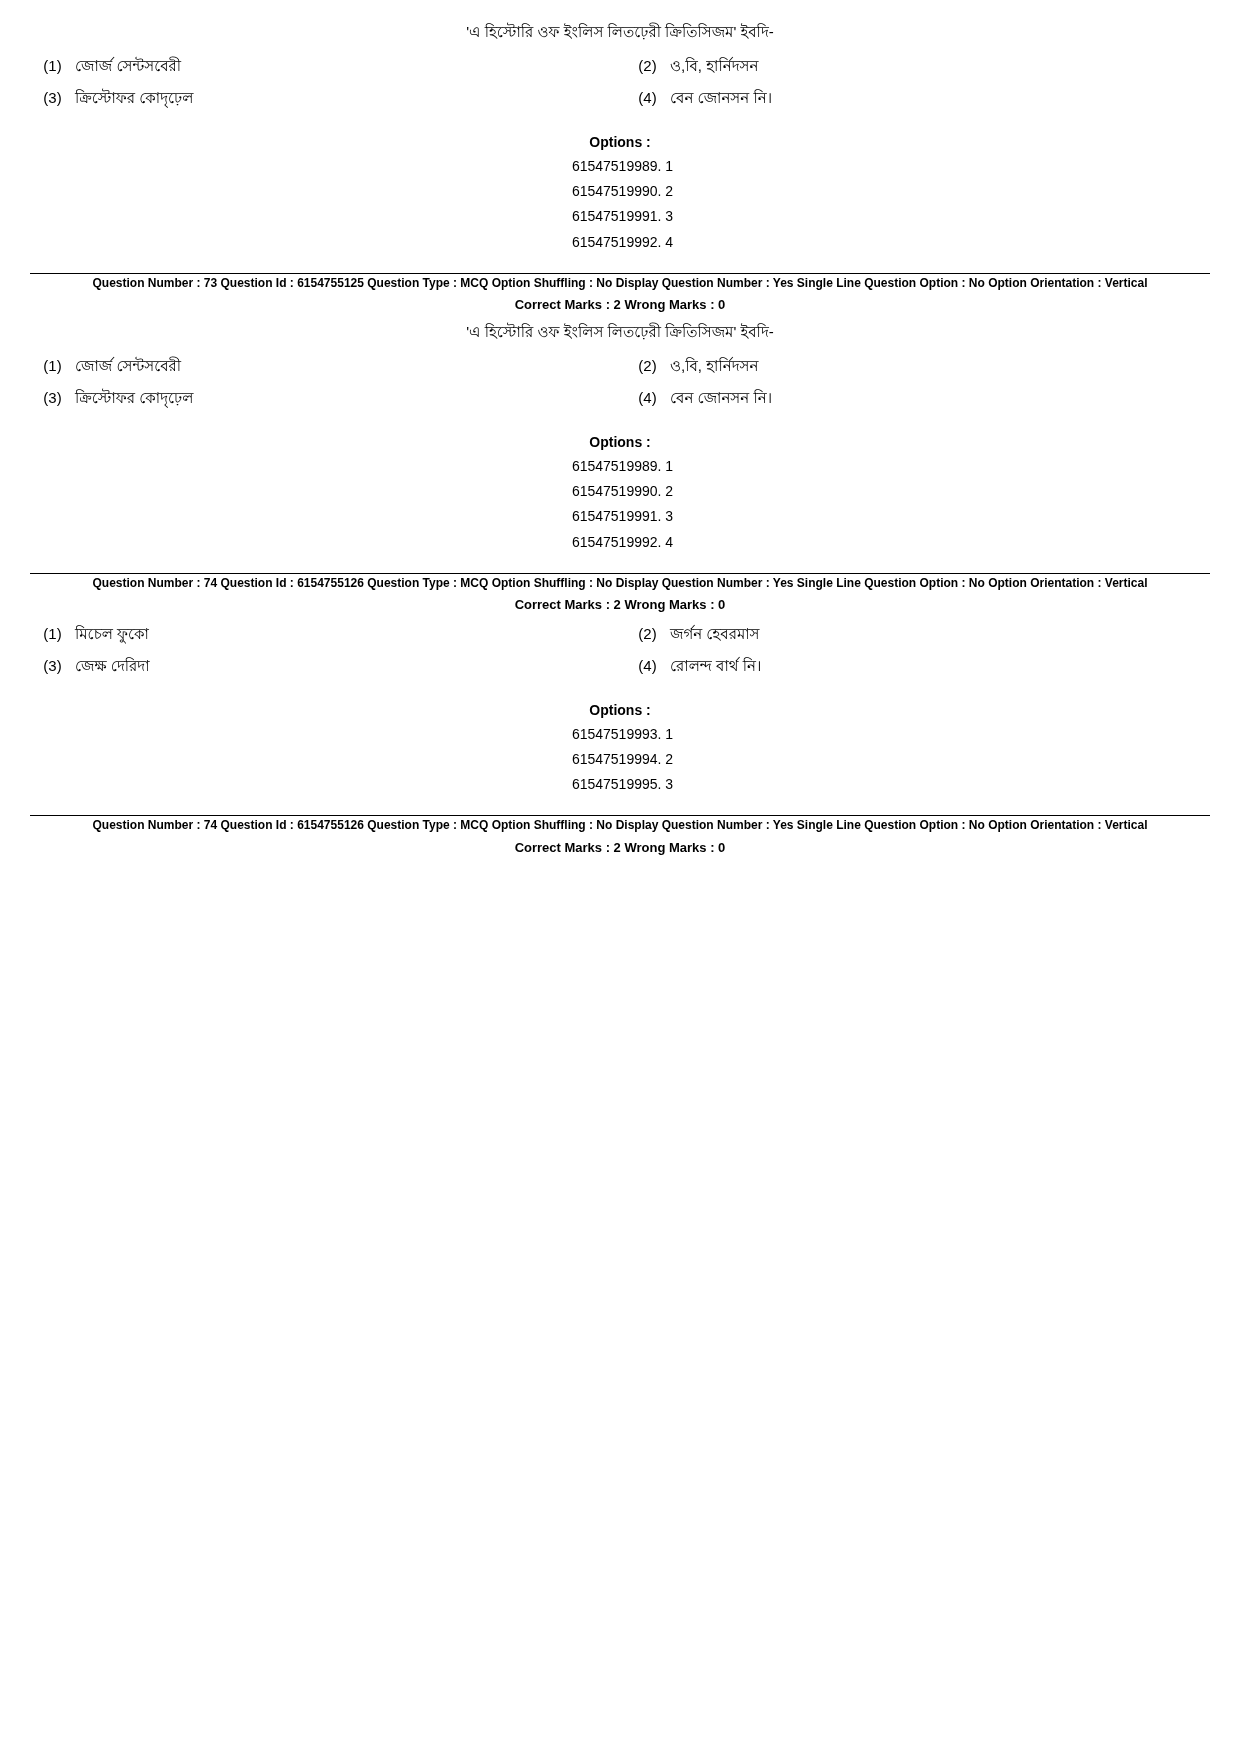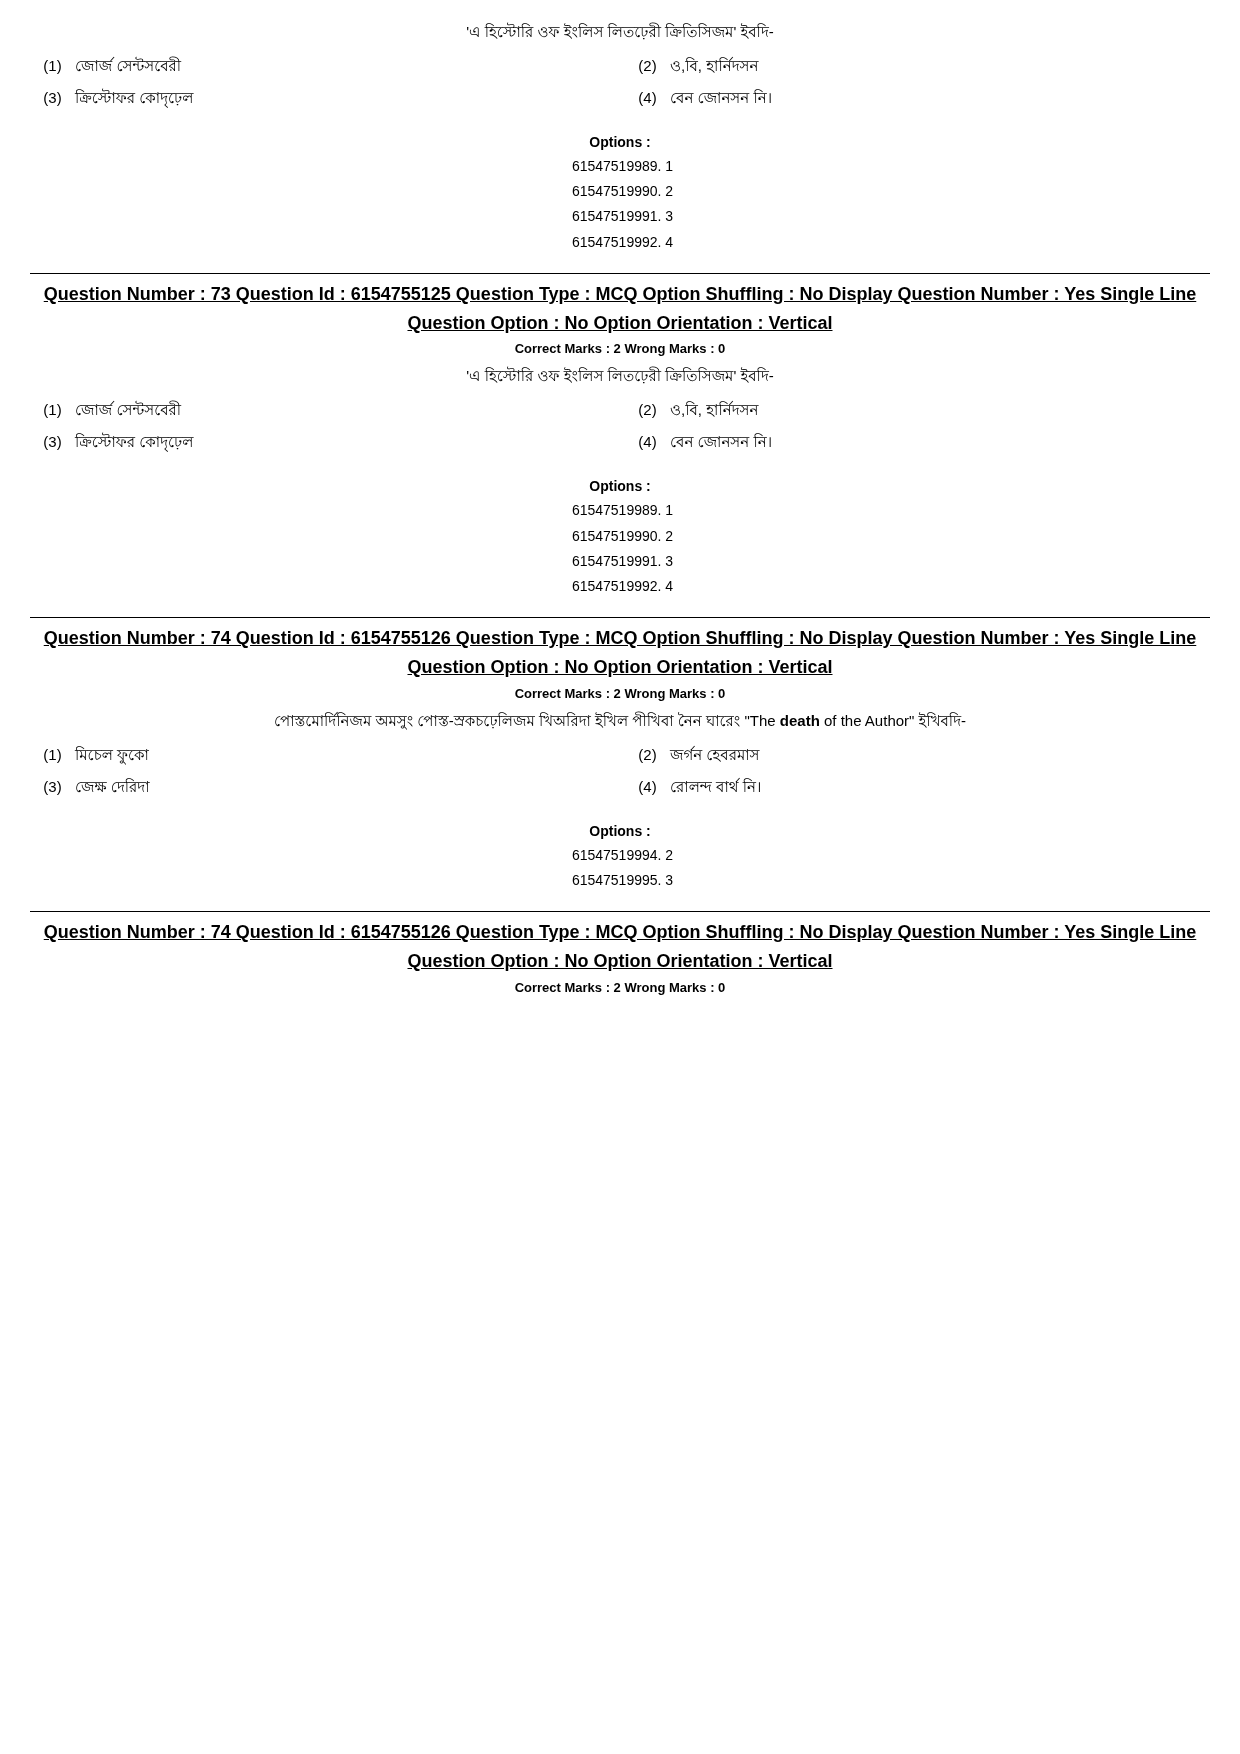--- a/index.html
+++ b/index.html
@@ -49,26 +49,25 @@
       font-size: 14px;
     }
     .options-list {
       margin-left: 5px;
       margin-bottom: 12px;
       font-size: 14px;
       line-height: 1.8;
     }
     .meta-info {
       font-weight: bold;
-      font-size: 18px;
+      font-size: 12px;
       line-height: 1.6;
       margin-bottom: 4px;
       border-top: 1px solid #000;
-      padding-top: 6px;
-      text-decoration: underline;
+      padding-top: 0;
     }
     .marks-info {
       font-weight: bold;
       font-size: 13px;
       margin-bottom: 8px;
     }
     .bengali-text {
       font-size: 15px;
     }
     .death-highlight {
@@ -135,45 +134,41 @@
     <div>61547519989. 1</div>
     <div>61547519990. 2</div>
     <div>61547519991. 3</div>
     <div>61547519992. 4</div>
   </div>
 </div>
 
 <div class="question-block">
   <div class="meta-info">Question Number : 74  Question Id : 6154755126  Question Type : MCQ  Option Shuffling : No  Display Question Number : Yes  Single Line Question Option : No  Option Orientation : Vertical</div>
   <div class="marks-info">Correct Marks : 2  Wrong Marks : 0</div>
-  <div class="question-text bengali-text">
-    <span>পোস্তমোর্দিনিজম  অমসুং  পোস্ত-স্রকচঢ়েলিজম  খিঅরিদা  ইখিল  পীখিবা  নৈন  ঘারেং  "The</span>
-    <span class="death-highlight">death</span>
-    <span>of the Author" ইখিবদি-</span>
-  </div>
   <div class="options-grid">
     <div class="option-row">
       <span class="option-num">(1)</span>
       <span>মিচেল ফুকো</span>
     </div>
     <div class="option-row">
       <span class="option-num">(2)</span>
       <span>জর্গন হেবরমাস</span>
     </div>
     <div class="option-row">
       <span class="option-num">(3)</span>
       <span>জেক্ষ দেরিদা</span>
     </div>
     <div class="option-row">
       <span class="option-num">(4)</span>
       <span>রোলন্দ বার্থ    নি।</span>
     </div>
   </div>
   <div class="options-label">Options :</div>
   <div class="options-list">
+    <div>61547519993. 1</div>
     <div>61547519994. 2</div>
     <div>61547519995. 3</div>
   </div>
 </div>
 
 <div class="question-block">
   <div class="meta-info">Question Number : 74  Question Id : 6154755126  Question Type : MCQ  Option Shuffling : No  Display Question Number : Yes  Single Line Question Option : No  Option Orientation : Vertical</div>
   <div class="marks-info">Correct Marks : 2  Wrong Marks : 0</div>
 </div>
 

